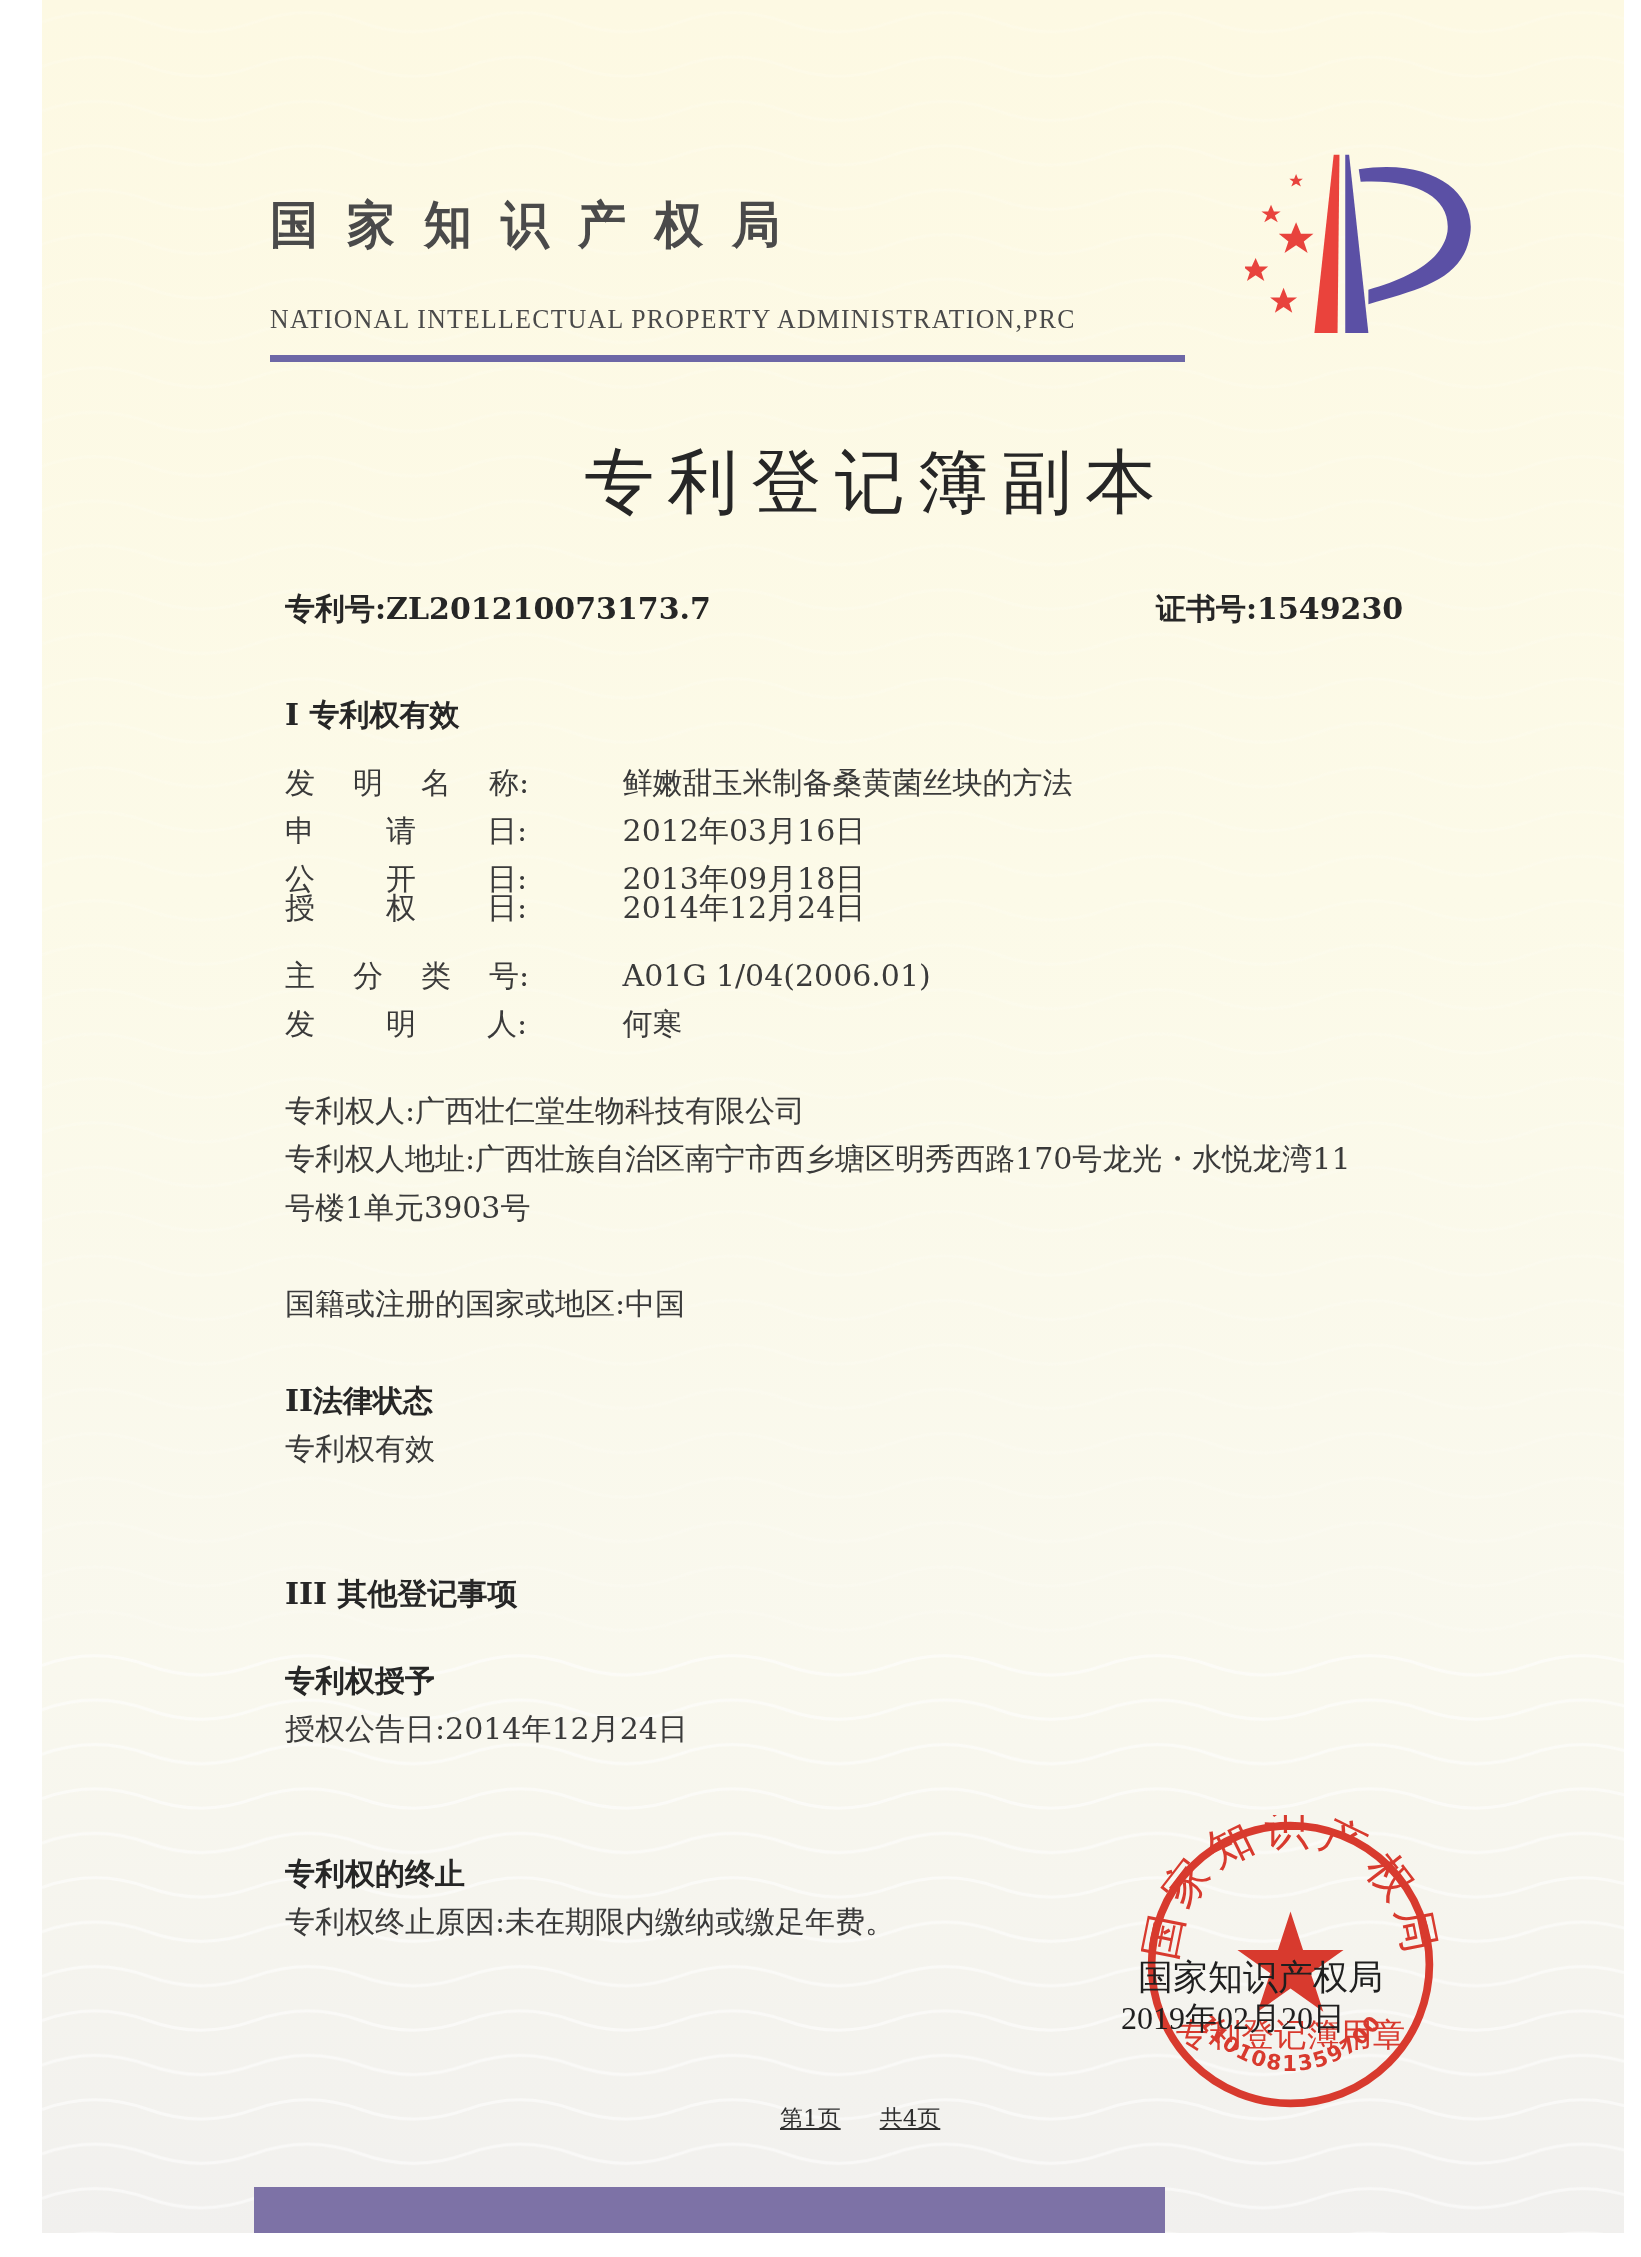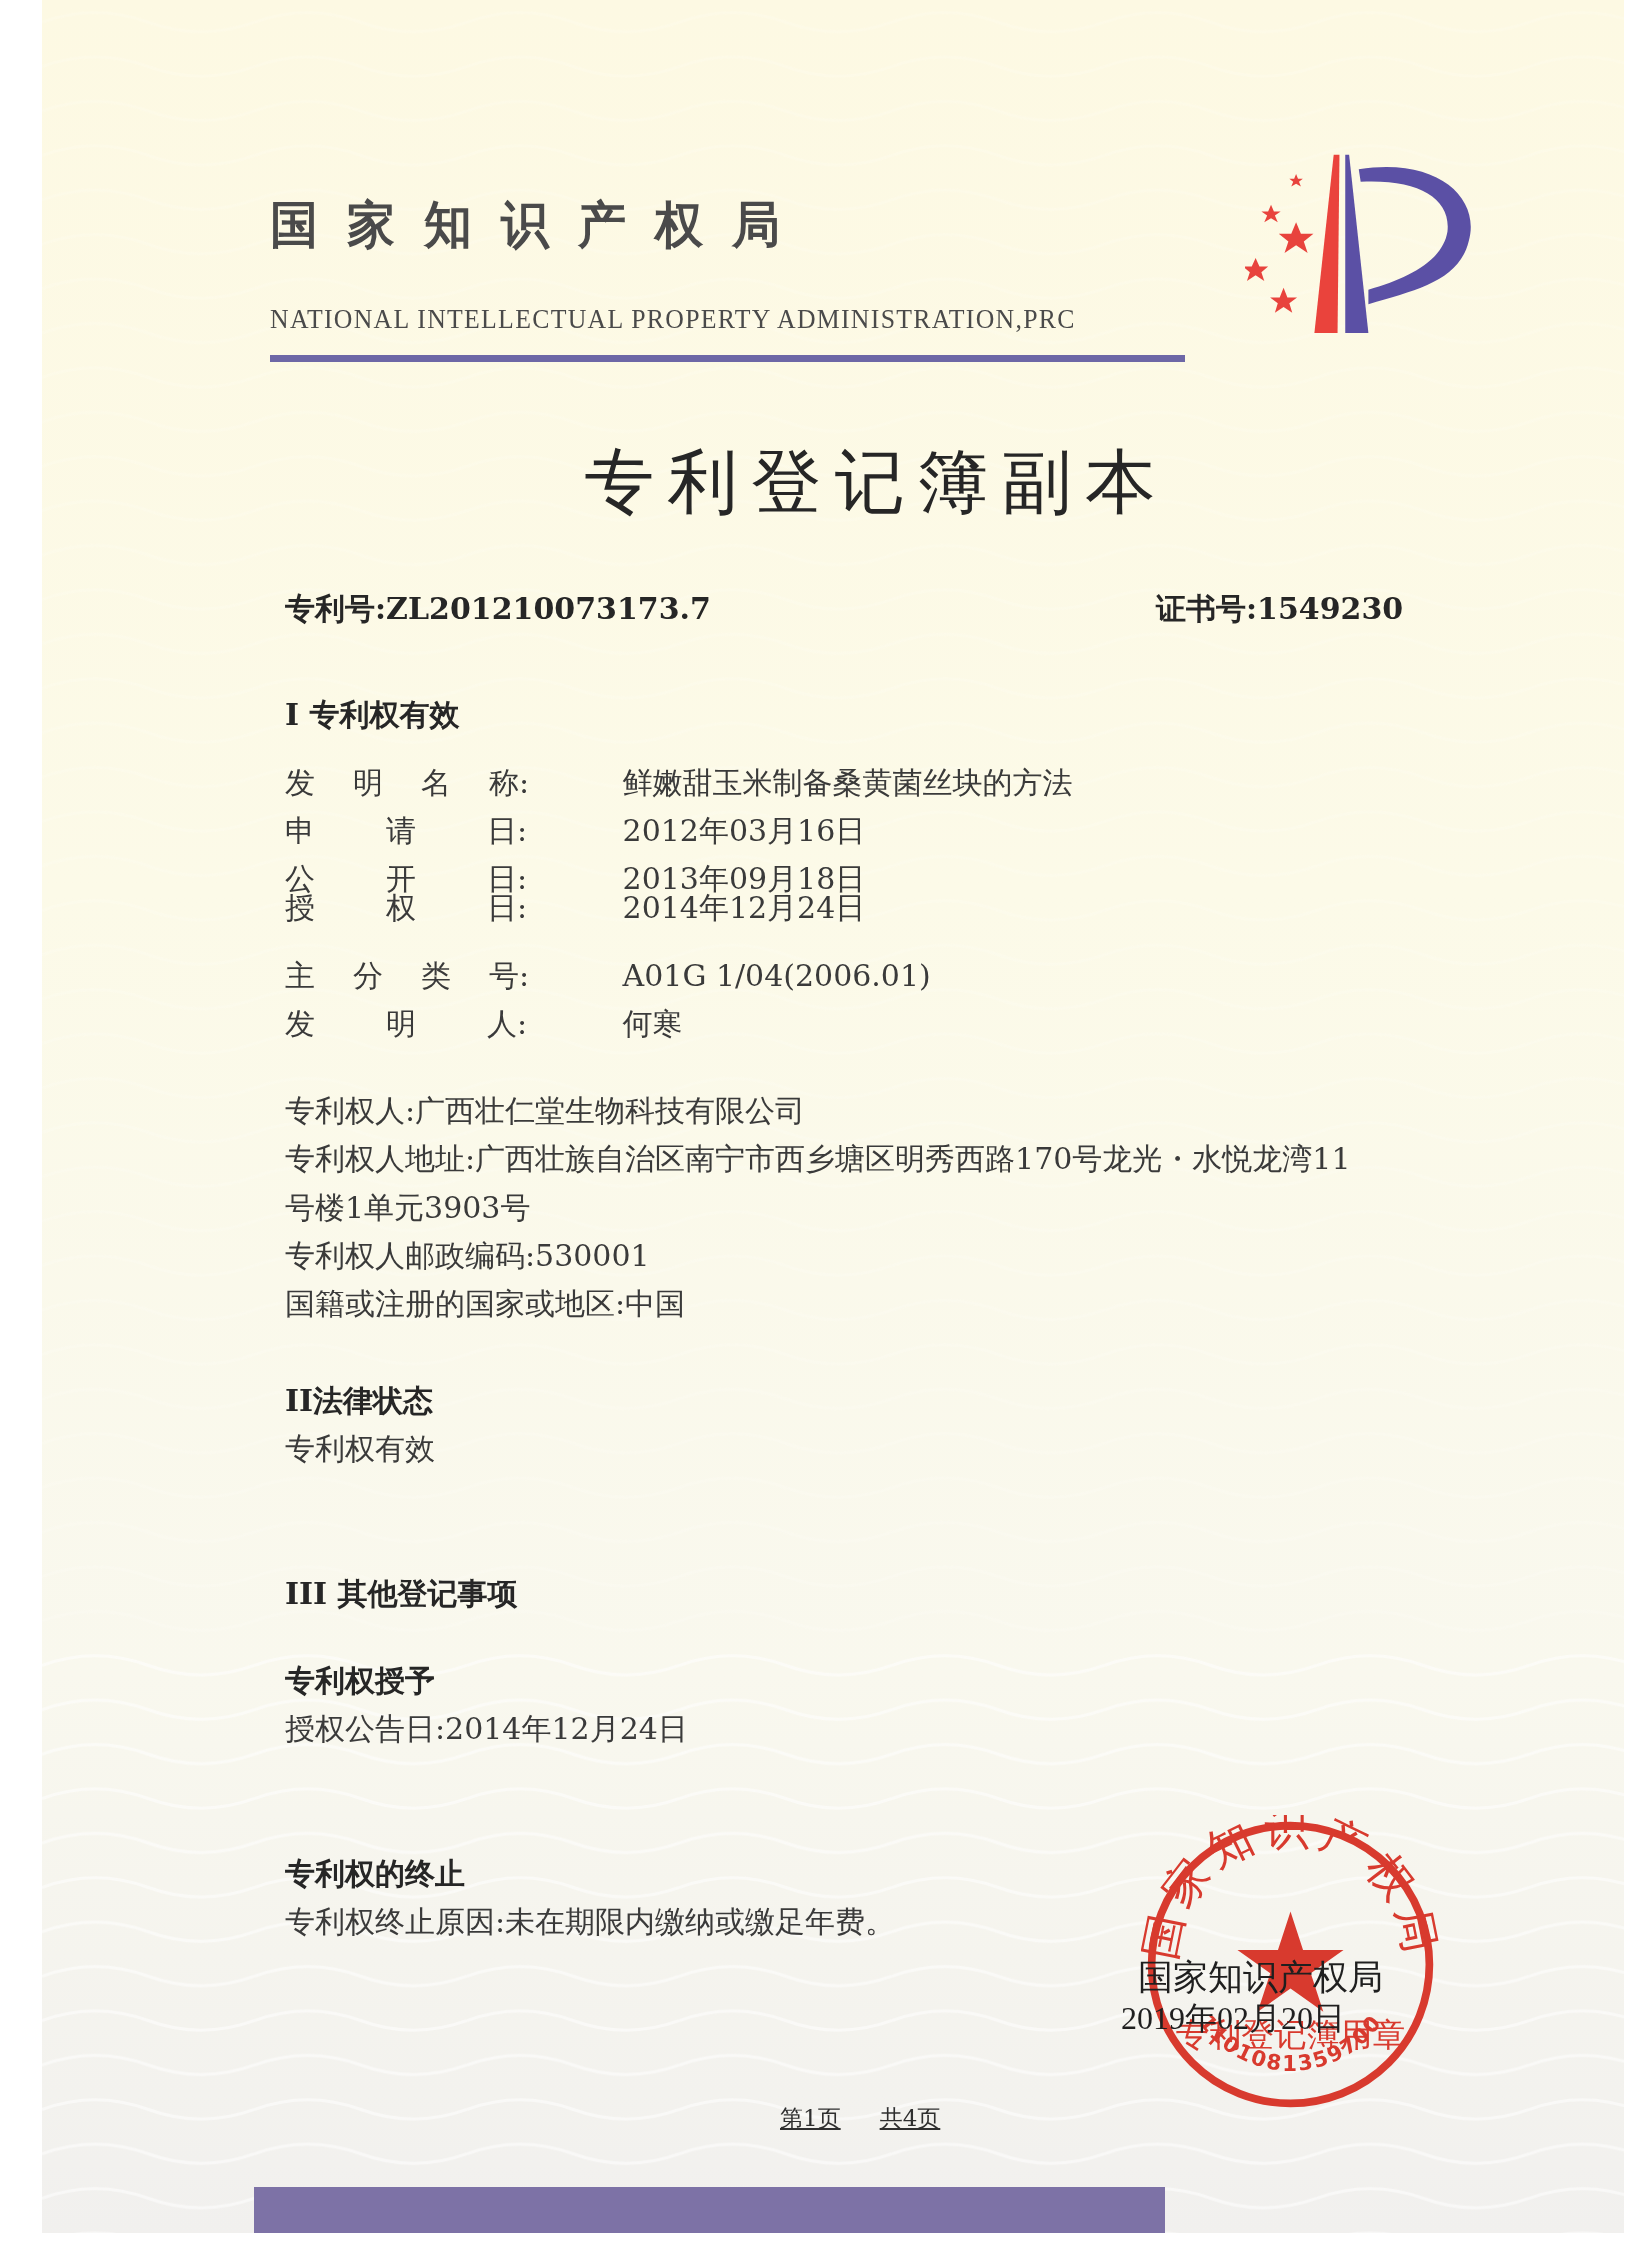--- a/index.html
+++ b/index.html
@@ -144,21 +144,20 @@
   <div class="field-row" style="top:1004px;">
     <span class="field-label">
       <span style="width:101px">发</span><span style="width:101px">明</span><span>人:</span>
     </span>
     <span class="field-value">何寒</span>
   </div>
 
   <div class="abs line light" style="left:243px; top:1091px;">专利权人:广西壮仁堂生物科技有限公司</div>
   <div class="abs line light" style="left:243px; top:1139px;">专利权人地址:广西壮族自治区南宁市西乡塘区明秀西路170号龙光・水悦龙湾11</div>
   <div class="abs line light" style="left:243px; top:1188px;">号楼1单元3903号</div>
-  <div class="abs line light" style="left:243px; top:1236px;">专利权人邮政编码:530001</div>
   <div class="abs line light" style="left:243px; top:1284px;">国籍或注册的国家或地区:中国</div>
 
   <div class="abs line bold" style="left:243px; top:1381px;">II法律状态</div>
   <div class="abs line light" style="left:243px; top:1429px;">专利权有效</div>
 
   <div class="abs line bold" style="left:243px; top:1574px;">III 其他登记事项</div>
   <div class="abs line bold" style="left:243px; top:1661px;">专利权授予</div>
   <div class="abs line light" style="left:243px; top:1709px;">授权公告日:2014年12月24日</div>
   <div class="abs line bold" style="left:243px; top:1854px;">专利权的终止</div>
   <div class="abs line light" style="left:243px; top:1902px;">专利权终止原因:未在期限内缴纳或缴足年费。</div>

